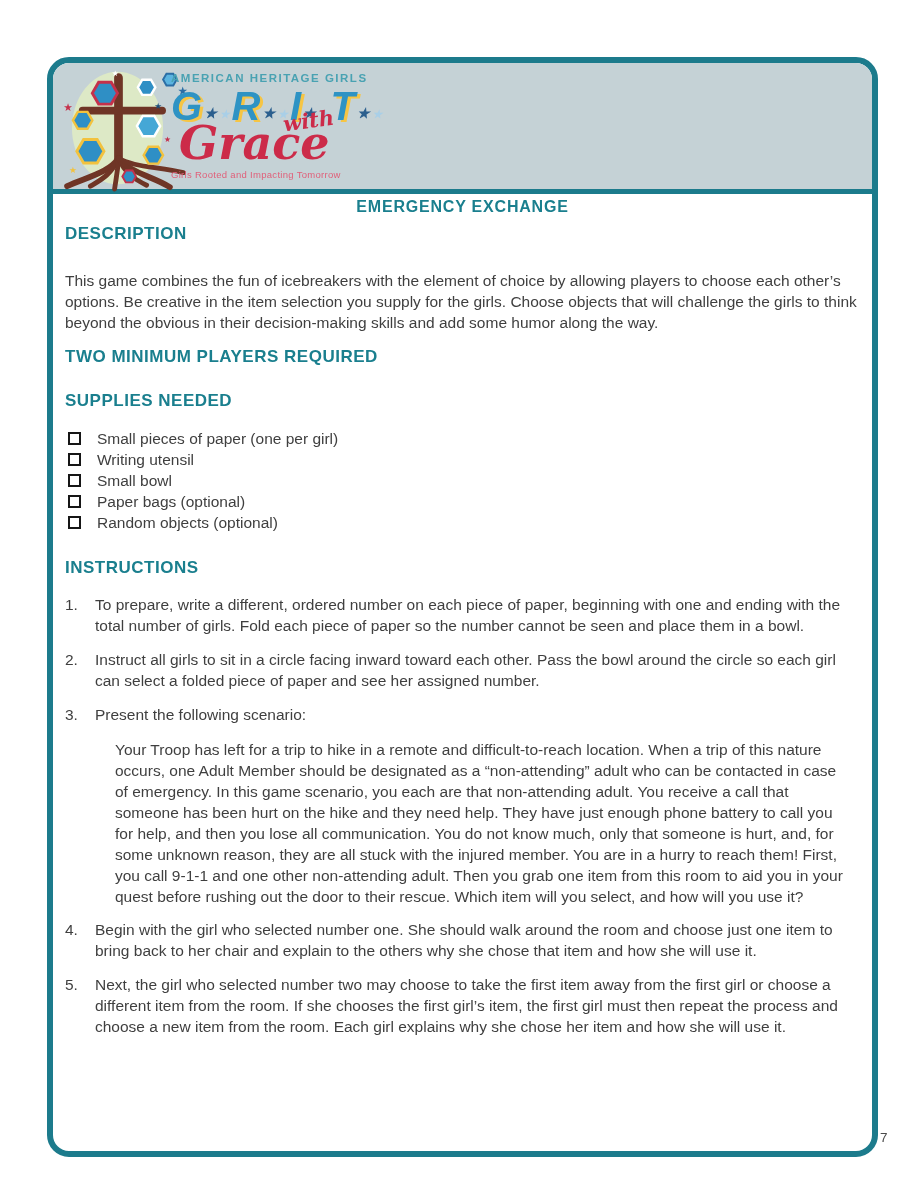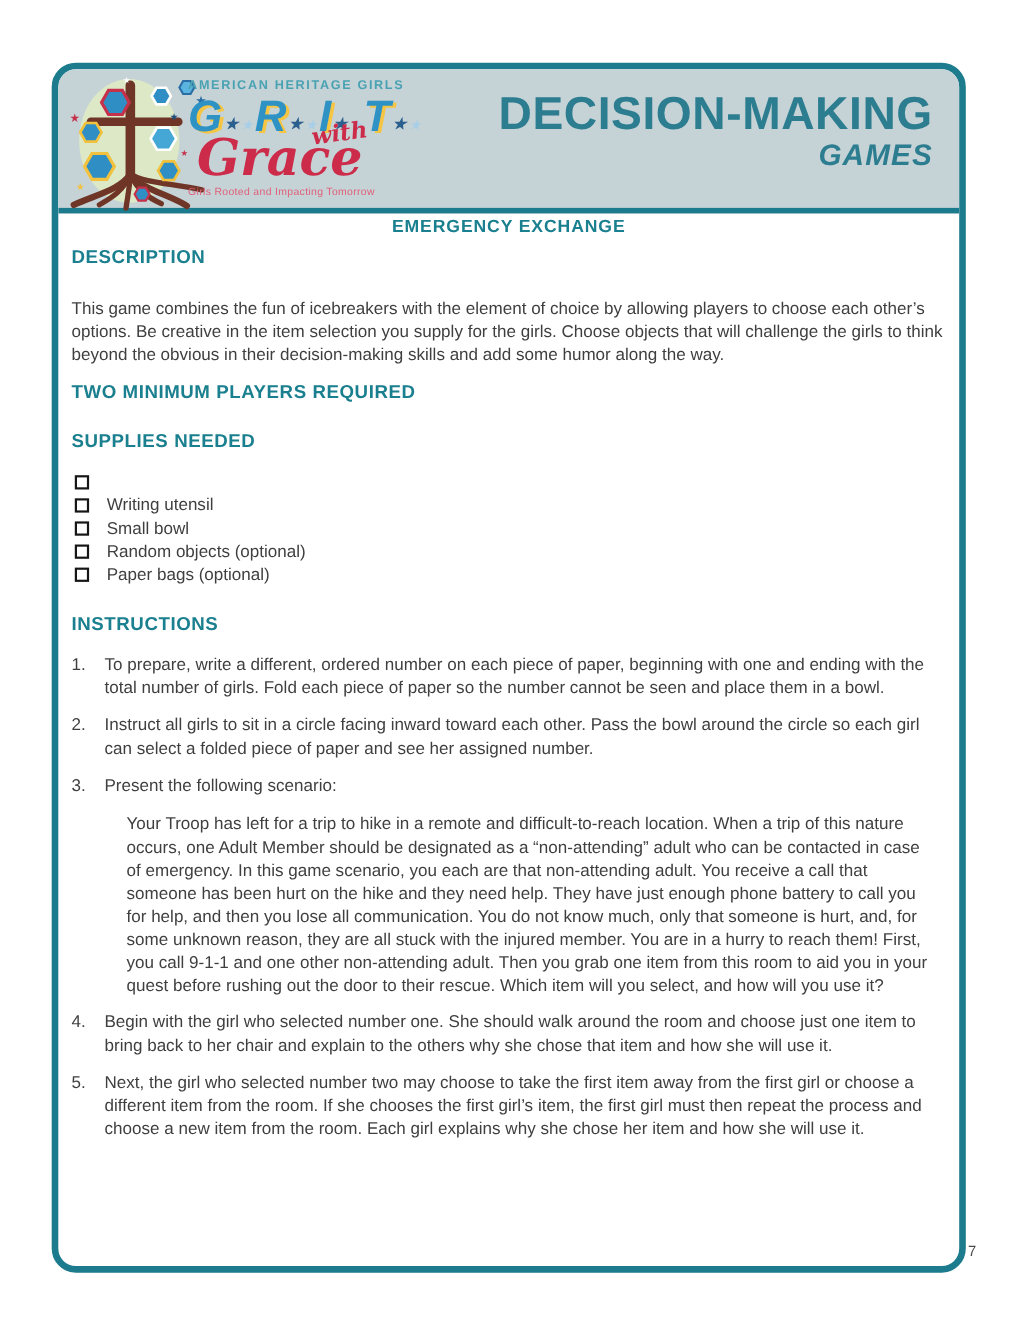--- a/index.html
+++ b/index.html
@@ -123,57 +123,54 @@
         <div class="org">AMERICAN HERITAGE GIRLS</div>
         <div class="grit"><span>G</span><span class="sep s1">★</span><span class="sep s2">★</span><span>R</span><span class="sep s1">★</span><span class="sep s2">★</span><span>I</span><span class="sep s1">★</span><span class="sep s2">★</span><span>T</span><span class="sep s1">★</span><span class="sep s2">★</span></div>
         <div class="grace-row">
           <span class="with">with</span>
           <div class="grace">Grace</div>
         </div>
         <div class="tagline">Girls Rooted and Impacting Tomorrow</div>
       </div>
     </div>
 
-    <div class="header-title">
-      <div class="t">DECISION-MAKING</div>
-      <div class="s">GAMES</div>
-    </div>
   </header>
 
   <main>
 
     <div class="game-title">EMERGENCY EXCHANGE</div>
 
     <h2 class="section mt-desc">DESCRIPTION</h2>
 
     <p class="para">This game combines the fun of icebreakers with the element of choice by allowing players to choose each other’s options. Be creative in the item selection you supply for the girls. Choose objects that will challenge the girls to think beyond the obvious in their decision-making skills and add some humor along the way.</p>
 
     <h2 class="section mt-players">TWO MINIMUM PLAYERS REQUIRED</h2>
 
     <h2 class="section mt-supplies">SUPPLIES NEEDED</h2>
 
     <ul class="checklist">
       <li class="check-row">
         <span class="checkbox"></span>
+        <span>Small pieces of paper (one per girl)</span>
       </li>
       <li class="check-row">
         <span class="checkbox"></span>
         <span>Writing utensil</span>
       </li>
       <li class="check-row">
         <span class="checkbox"></span>
         <span>Small bowl</span>
       </li>
       <li class="check-row">
         <span class="checkbox"></span>
+        <span>Paper bags (optional)</span>
+      </li>
+      <li class="check-row">
+        <span class="checkbox"></span>
         <span>Random objects (optional)</span>
-      </li>
-      <li class="check-row">
-        <span class="checkbox"></span>
-        <span>Paper bags (optional)</span>
       </li>
     </ul>
 
     <h2 class="section mt-instr">INSTRUCTIONS</h2>
 
     <div class="steps">
       <div class="step">
         <span class="step-num">1.</span>
         <span class="step-text">To prepare, write a different, ordered number on each piece of paper, beginning with one and ending with the total number of girls. Fold each piece of paper so the number cannot be seen and place them in a bowl.</span>
       </div>

